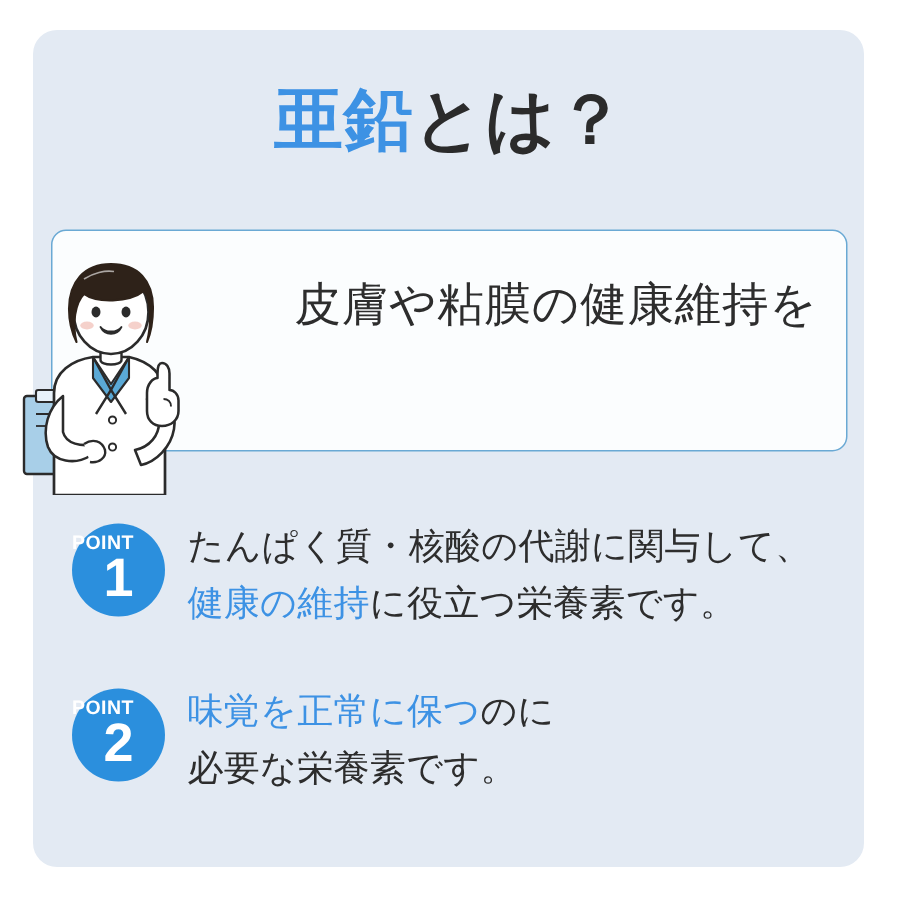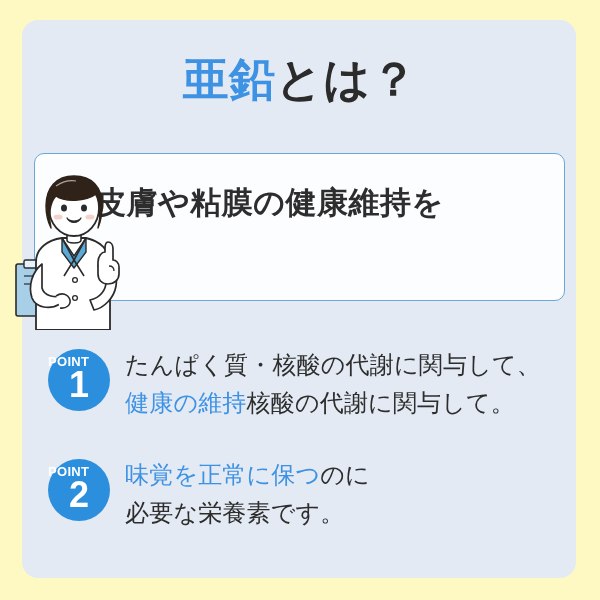--- a/index.html
+++ b/index.html
@@ -11,21 +11,21 @@
     height: 600px;
     overflow: hidden;
     background: #b9d7ef;
     font-family: "Liberation Sans", "DejaVu Sans", sans-serif;
   }
 
   #stage {
     position: relative;
     width: 600px;
     height: 600px;
-    background: #fef9c3;
+    background: #ffffff;
   }
 
   
   .panel {
     position: absolute;
     left: 22px;
     top: 20px;
     width: 554px;
     height: 558px;
     background: #e3eaf3;
@@ -58,24 +58,24 @@
     box-sizing: border-box;
     background: #fbfdfe;
     border: 1.6px solid #6aa9d4;
     border-radius: 10px;
   }
   .callout-text {
     position: absolute;
     left: 95px;
     top: 180px;
     width: 450px;
-    text-align: left;
+    text-align: right;
     color: #2d2d2d;
     font-size: 31px;
-    font-weight: 700;
+    font-weight: 400;
     line-height: 1.5;
     letter-spacing: 0.5px;
   }
   .callout-text .line { display: block; white-space: nowrap; }
 
   
   .nurse {
     position: absolute;
     left: 12px;
     top: 168px;
@@ -200,21 +200,21 @@
     </svg>
   </div>
 
   <div class="point point-1">
     <div class="badge">
       <span class="badge-word">POINT</span>
       <span class="badge-num">1</span>
     </div>
     <div class="point-body">
       <span class="line">たんぱく質・核酸の代謝に関与して、</span>
-      <span class="line"><span class="hl">健康の維持</span><span>核酸の代謝に関与して。</span></span>
+      <span class="line"><span class="hl">健康の維持</span><span>に役立つ栄養素です。</span></span>
     </div>
   </div>
 
   <div class="point point-2">
     <div class="badge">
       <span class="badge-word">POINT</span>
       <span class="badge-num">2</span>
     </div>
     <div class="point-body">
       <span class="line"><span class="hl">味覚を正常に保つ</span><span>のに</span></span>

